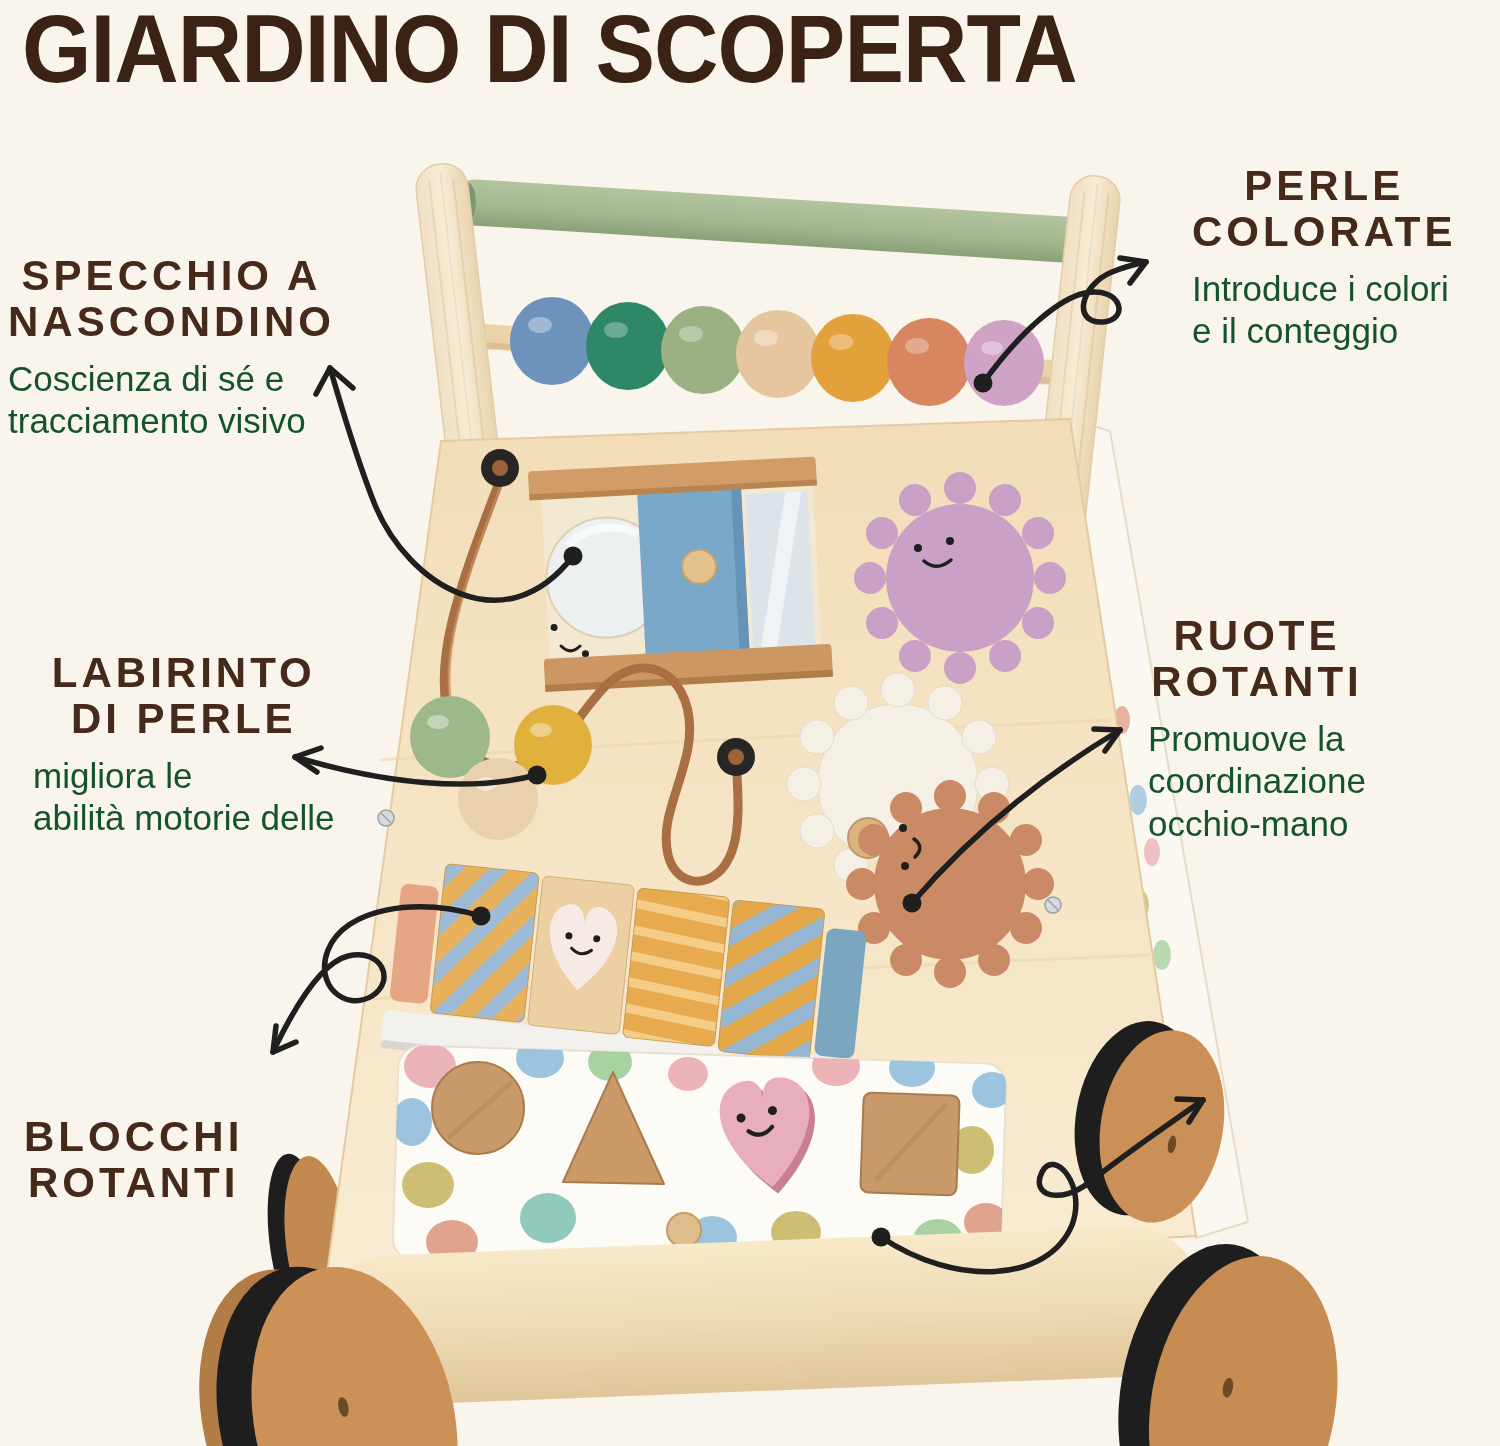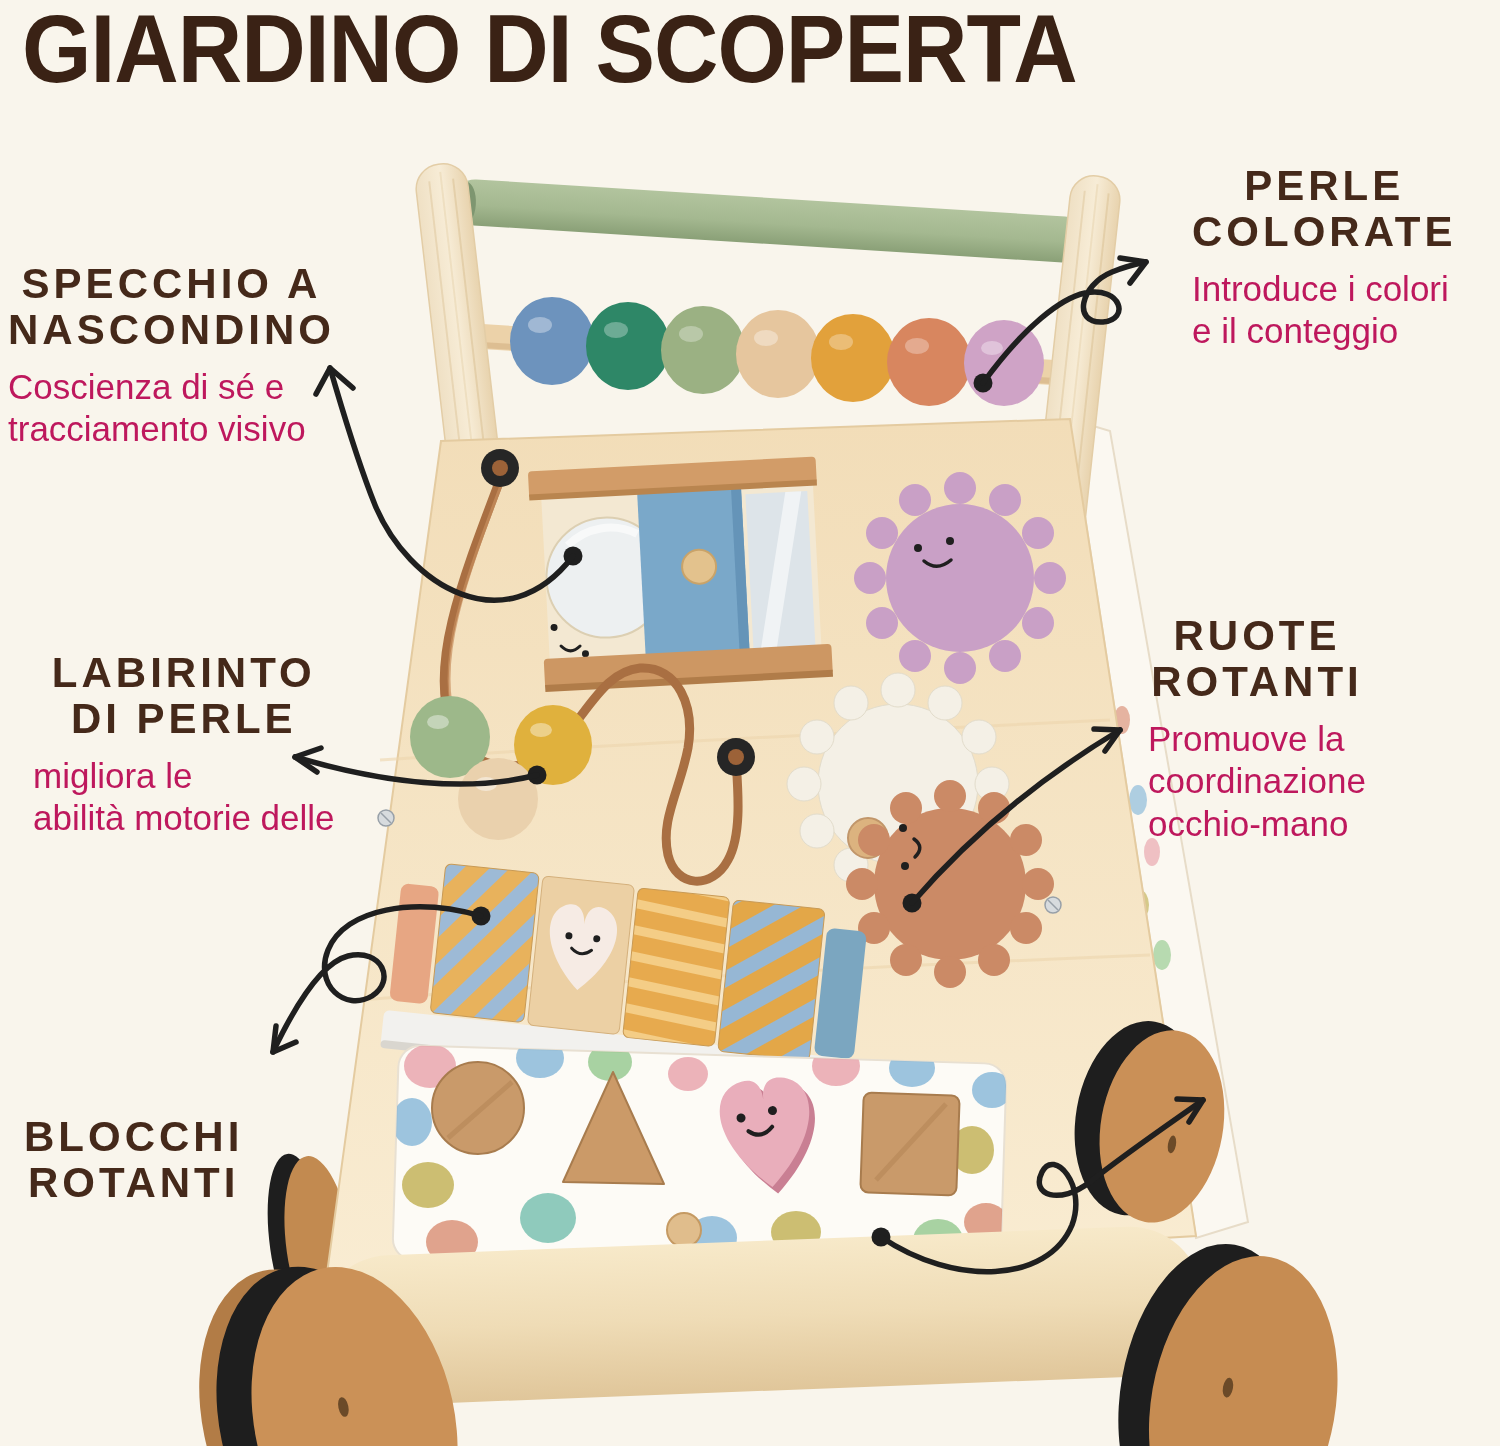--- a/index.html
+++ b/index.html
@@ -12,21 +12,21 @@
     font-size:92px;font-weight:bold;line-height:1.0;color:#3a2215;
     letter-spacing:-1px;transform:scaleX(0.97) scaleY(1.05);transform-origin:left top;
     white-space:nowrap;
   }
   .callout{position:absolute;}
   .callout h2{
     margin:0;font-size:42px;font-weight:bold;letter-spacing:4px;
     line-height:1.09;color:#45291a;white-space:pre-line;text-align:center;
   }
   .callout p{
-    margin:13px 0 0 0;font-size:35px;line-height:1.22;color:#be185d;white-space:pre-line;
+    margin:13px 0 0 0;font-size:35px;line-height:1.22;color:#14532d;white-space:pre-line;
   }
   .callout.c-classificatore h2{font-size:37px;letter-spacing:2.5px;}
   .callout.c-classificatore p{margin-left:110px;}
   .product-svg{position:absolute;left:0;top:0;}
 </style>
 </head>
 <body>
 
 <div class="canvas">
 
@@ -349,21 +349,21 @@
         <path d="M 273 1052 L 276 1026 M 273 1052 L 296 1042"></path>
       </g>
       <g>
         <circle cx="881" cy="1237" r="9.5" fill="#1f1f1f" stroke="none"></circle>
         <path d="M 881 1237 C 955 1287, 1048 1283, 1072 1225 C 1087 1185, 1054 1148, 1042 1172 C 1030 1196, 1060 1205, 1090 1182 C 1125 1154, 1172 1122, 1203 1100"></path>
         <path d="M 1203 1100 L 1177 1099 M 1203 1100 L 1189 1122"></path>
       </g>
     </g>
   </svg>
 
-  <div class="callout c-specchio" style="left:8px;top:261px;">
+  <div class="callout c-specchio" style="left:8px;top:253px;">
     <h2>SPECCHIO A
 NASCONDINO</h2>
     <p>Coscienza di sé e
 tracciamento visivo</p>
   </div>
 
   <div class="callout c-perle" style="left:1192px;top:163px;">
     <h2>PERLE
 COLORATE</h2>
     <p>Introduce i colori

